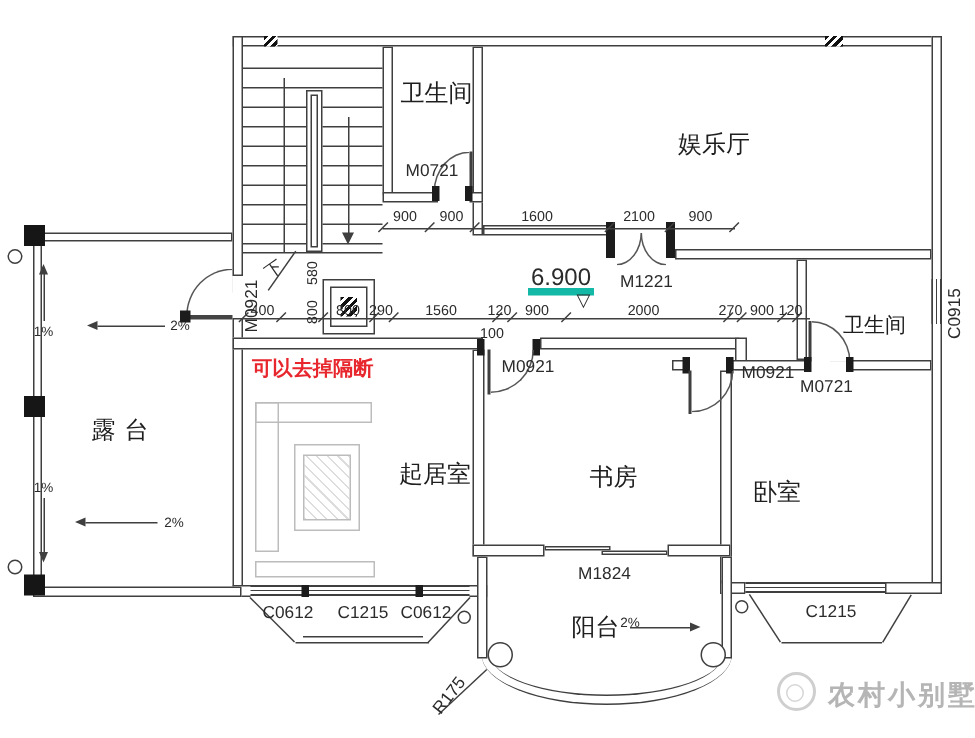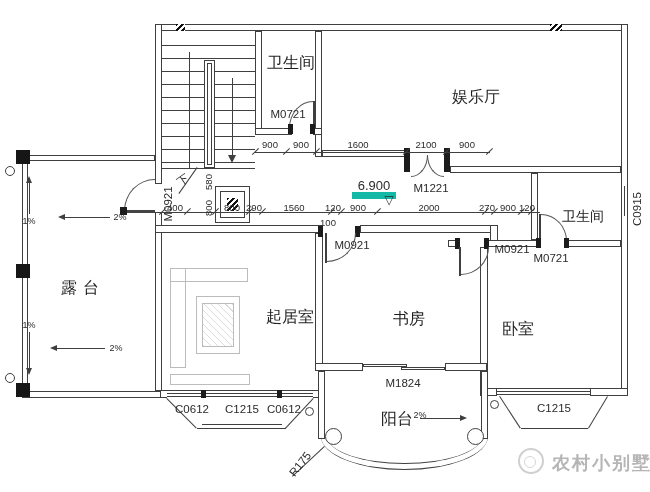--- a/index.html
+++ b/index.html
@@ -188,22 +188,23 @@
   <div class="fur" style="left:202px;top:303px;width:32px;height:44px;background:repeating-linear-gradient(45deg,#ddd 0 1px,transparent 1px 5px)"></div>
   <div class="fur" style="left:170px;top:374px;width:80px;height:11px"></div>
 
   <div class="room" style="left:265px;top:54px;width:52px">卫生间</div>
   <div class="room" style="left:450px;top:88px;width:52px">娱乐厅</div>
   <div class="room" style="left:264px;top:308px;width:52px">起居室</div>
   <div class="room" style="left:392px;top:310px;width:34px">书房</div>
   <div class="room" style="left:500px;top:320px;width:36px">卧室</div>
   <div class="room" style="left:559px;top:207px;width:48px;font-size:14px">卫生间</div>
 
-  <div class="dl" style="left:352px;top:180px;width:44px;font-size:13px;border-bottom:7px solid #14b8a6">6.900</div>
+  <div class="dl" style="left:352px;top:180px;width:44px;font-size:16px;border-bottom:5px solid #14b8a6">6.900</div>
   <div class="dl" style="left:381px;top:194px;width:16px;font-size:12px">▽</div>
+  <div class="note" style="left:168px;top:237px">可以去掉隔断</div>
 
   <div class="hl" style="left:255px;top:152px;width:235px"></div>
   <div class="tk" style="left:251px;top:151px"></div>
     <div class="tk" style="left:282px;top:151px"></div>
   <div class="tk" style="left:312px;top:151px"></div>
     <div class="tk" style="left:402px;top:151px"></div>
   <div class="tk" style="left:442px;top:151px"></div>
     <div class="tk" style="left:485px;top:151px"></div>
   <div class="dim" style="left:258px;top:140px;width:24px">900</div>
   <div class="dim" style="left:289px;top:140px;width:24px">900</div>

